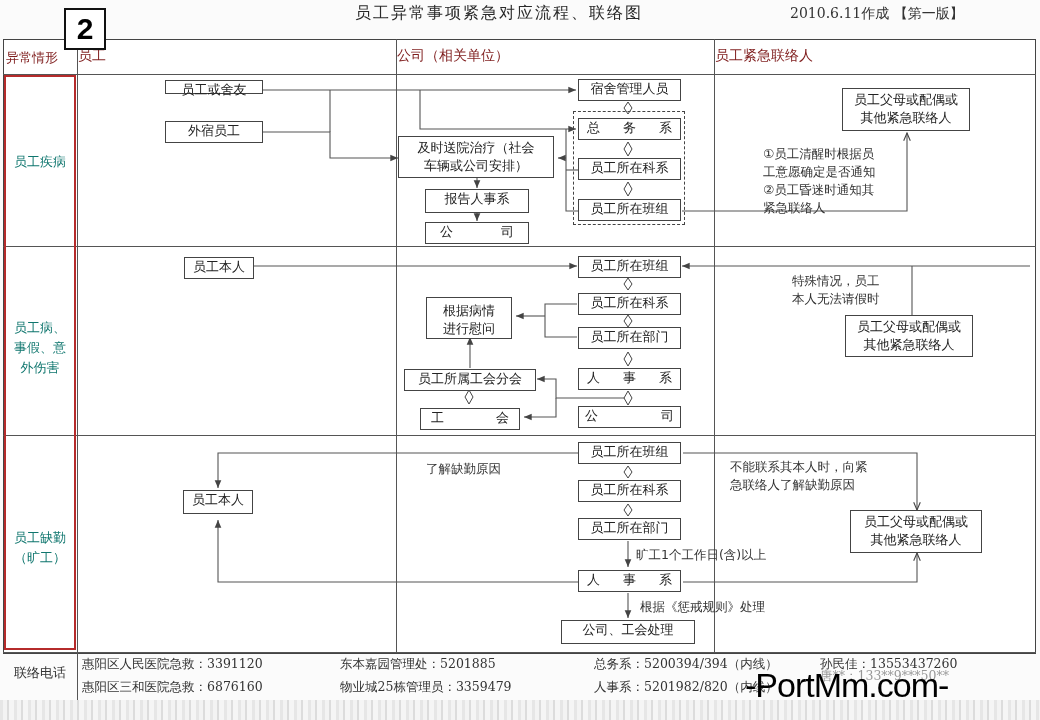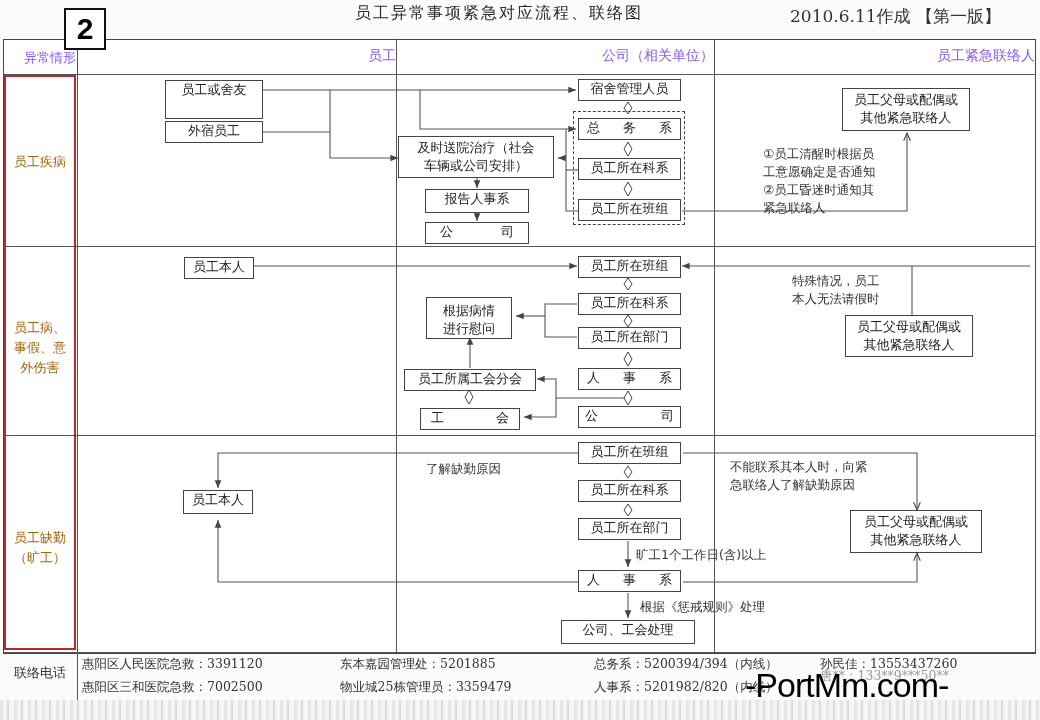--- a/index.html
+++ b/index.html
@@ -1,27 +1,27 @@
 <!DOCTYPE html>
 <html><head>
 <meta charset="utf-8">
 <style>
   * { box-sizing: border-box; margin: 0; padding: 0; }
   body { width: 1040px; height: 720px; background: #fbfbfb; position: relative; overflow: hidden;
          font-family: "DejaVu Sans", "Liberation Sans", sans-serif; color: #2a2a2a; }
   .abs { position: absolute; }
   .title { left: 355px; top: 3px; font-size: 16px; letter-spacing: 2px; color: #2a2a2a; font-family: "DejaVu Serif", serif; }
-  .date { left: 790px; top: 5px; font-size: 17px; color: #333; font-family: "DejaVu Serif", serif; }
+  .date { left: 790px; top: 5px; font-size: 14px; color: #333; font-family: "DejaVu Serif", serif; }
   .badge { left: 64px; top: 8px; width: 42px; height: 42px; background: #fff; border: 2px solid #111;
            font: bold 30px/38px "Liberation Sans", sans-serif; text-align: center; color: #000; z-index: 5; }
   .tbl { left: 3px; top: 39px; width: 1033px; height: 615px; border: 1.5px solid #444; background: #fff; }
   .hline { position: absolute; height: 0; border-top: 1.5px solid #555; }
   .vline { position: absolute; width: 0; border-left: 1.2px solid #555; }
-  .hdr { position: absolute; top: 41px; font-size: 14px; color: #8b5cf6; text-align: right; }
-  .rowlabel { position: absolute; left: 6px; width: 68px; font-size: 13px; color: #a16207; text-align: center; line-height: 20px; }
+  .hdr { position: absolute; top: 41px; font-size: 14px; color: #7f1d1d; text-align: left; }
+  .rowlabel { position: absolute; left: 6px; width: 68px; font-size: 13px; color: #0f766e; text-align: center; line-height: 20px; }
   .redbox { position: absolute; left: 4px; top: 75px; width: 72px; height: 575px; border: 2px solid #b52b2b; }
   .box { position: absolute; border: 1.2px solid #444; background: #fff; font-size: 13px; color: #222;
          text-align: center; white-space: nowrap; line-height: 18px; }
   .box.spread { display: flex; justify-content: space-between; padding: 0 8px; }
   .note { position: absolute; font-size: 12.5px; color: #333; line-height: 18px; white-space: nowrap; }
   .dashed { position: absolute; border: 1.2px dashed #444; }
   .footer-lbl { position: absolute; left: 6px; top: 664px; width: 68px; text-align: center; font-size: 13px; color: #333; }
   .ftxt { position: absolute; font-size: 12.5px; color: #333; white-space: nowrap; font-family: "DejaVu Serif", serif; }
   .wm { position: absolute; left: 745px; top: 666px; font: 34px "Liberation Sans", sans-serif; color: #000; letter-spacing: -1px; }
   .bottom-strip { position: absolute; left: 0; top: 700px; width: 1040px; height: 20px;
@@ -111,21 +111,21 @@
     <path d="M628,278 l4,6 l-4,6 l-4,-6 Z"></path>
     <path d="M628,315 l4,6 l-4,6 l-4,-6 Z"></path>
     <path d="M628,352 l4,7 l-4,7 l-4,-7 Z"></path>
     <path d="M628,391 l4,7 l-4,7 l-4,-7 Z"></path>
     <path d="M469,390 l4,7 l-4,7 l-4,-7 Z"></path>
     <path d="M628,466 l4,6 l-4,6 l-4,-6 Z"></path>
     <path d="M628,504 l4,6 l-4,6 l-4,-6 Z"></path>
   </g>
 </svg>
 
-<div class="box" style="left:165px;top:80px;width:98px;height:39px;">员工或舍友</div>
+<div class="box" style="left:165px;top:80px;width:98px;height:14px;">员工或舍友</div>
 <div class="box" style="left:165px;top:121px;width:98px;height:22px;">外宿员工</div>
 
 <div class="box" style="left:578px;top:79px;width:103px;height:22px;">宿舍管理人员</div>
 <div class="dashed" style="left:573px;top:111px;width:112px;height:114px;"></div>
 <div class="box spread" style="left:578px;top:118px;width:103px;height:22px;">
   <span>总</span>
   <span>务</span>
   <span>系</span>
 </div>
 <div class="box" style="left:578px;top:158px;width:103px;height:22px;">员工所在科系</div>
@@ -200,21 +200,21 @@
   <div>不能联系其本人时，向紧</div>
   <div>急联络人了解缺勤原因</div>
 </div>
 <div class="box" style="left:850px;top:510px;width:132px;height:43px;padding-top:2px;">
   <div>员工父母或配偶或</div>
   <div>其他紧急联络人</div>
 </div>
 
 <div class="footer-lbl">联络电话</div>
 <div class="ftxt" style="left:82px;top:656px;">惠阳区人民医院急救：3391120</div>
-<div class="ftxt" style="left:82px;top:679px;">惠阳区三和医院急救：7002500</div>
+<div class="ftxt" style="left:82px;top:679px;">惠阳区三和医院急救：6876160</div>
 <div class="ftxt" style="left:340px;top:656px;">东本嘉园管理处：5201885</div>
 <div class="ftxt" style="left:340px;top:679px;">物业城25栋管理员：3359479</div>
 <div class="ftxt" style="left:594px;top:656px;">总务系：5200394/394（内线）</div>
 <div class="ftxt" style="left:594px;top:679px;">人事系：5201982/820（内线）</div>
 <div class="ftxt" style="left:820px;top:656px;">孙民佳：13553437260</div>
 <div class="ftxt" style="left:820px;top:668px;opacity:0.5;">唐**：133**9***50**</div>
 <div class="wm">-PortMm.com-</div>
 
 <div class="bottom-strip"></div>
 

